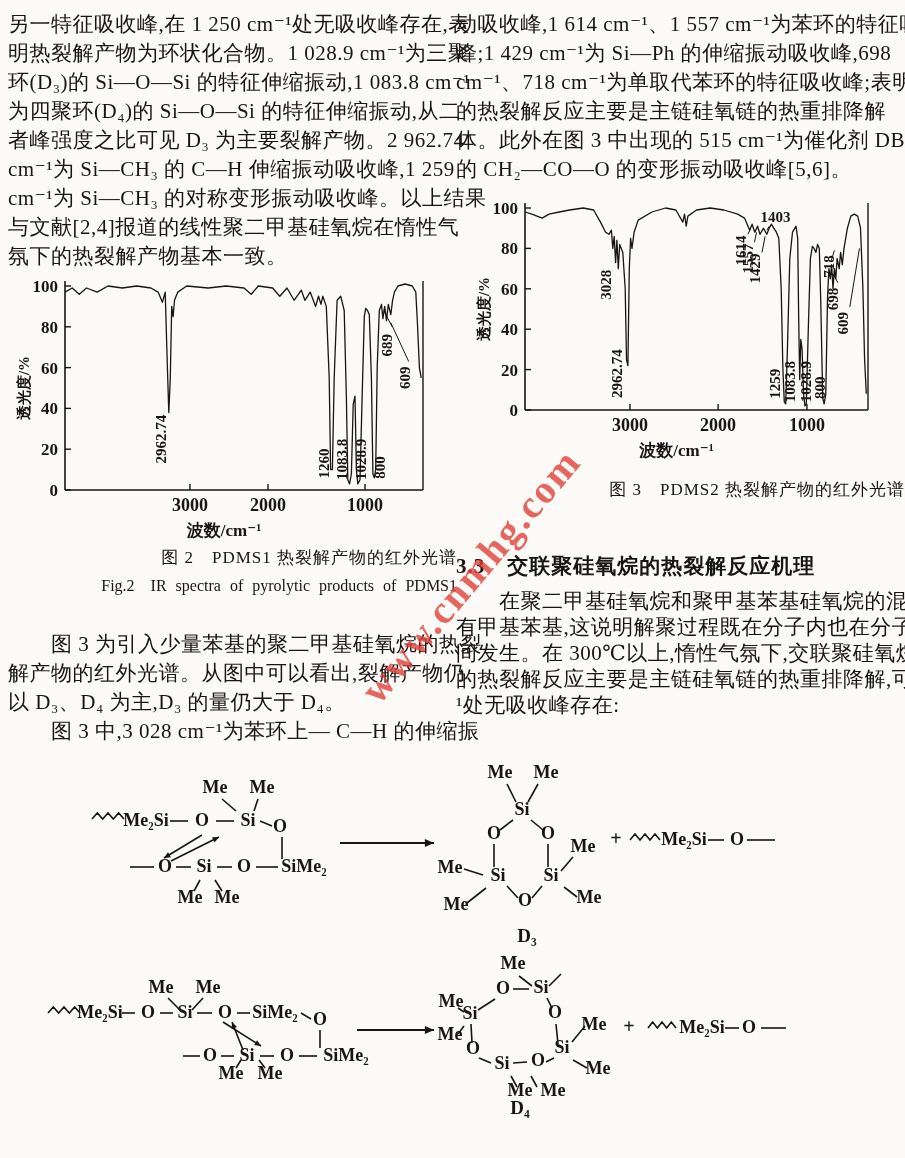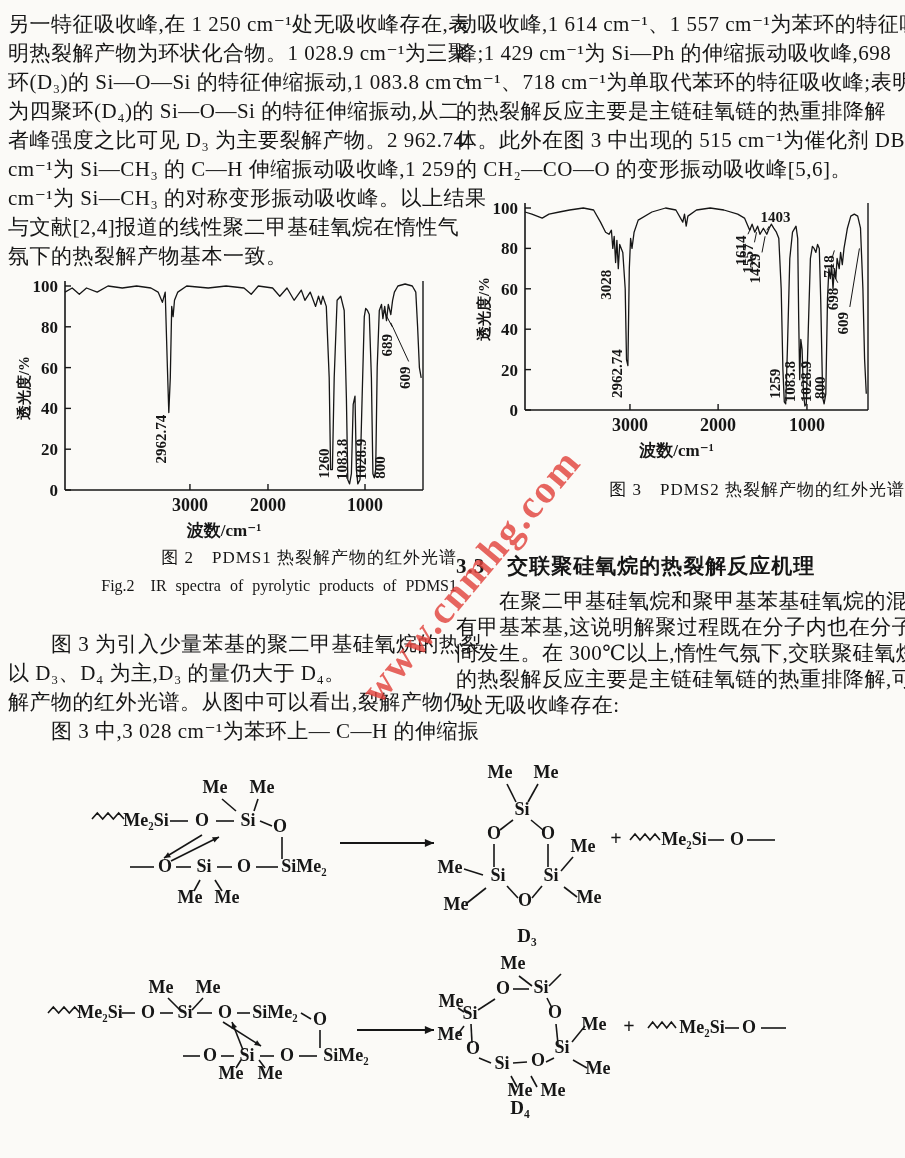--- a/index.html
+++ b/index.html
@@ -60,21 +60,21 @@
       <text x="397.75399999999996" y="101.8" text-anchor="middle" font-size="15" font-family="&quot;Liberation Serif&quot;,&quot;DejaVu Serif&quot;,serif" font-weight="600" fill="#161616" transform="rotate(-90 397.75399999999996 101.8)">609</text>
       <line x1="396.68" y1="85.47999999999999" x2="378.78000000000003" y2="46.72" stroke="#161616" stroke-width="1"></line>
     </svg>
 </div>
 
 <div class="abs cap" style="left:12px;top:544px;width:445px;">
   <div class="cap-cn">图 2　PDMS1 热裂解产物的红外光谱</div>
   <div class="cap-en">Fig.2　IR spectra of pyrolytic products of PDMS1</div>
 </div>
 
-<div class="abs para" style="left:8px;top:630px;width:444px;"><div class="tline">　　图 3 为引入少量苯基的聚二甲基硅氧烷的热裂</div><div class="tline">以 D₃、D₄ 为主,D₃ 的量仍大于 D₄。</div><div class="tline">解产物的红外光谱。从图中可以看出,裂解产物仍</div><div class="tline">　　图 3 中,3 028 cm⁻¹为苯环上— C—H 的伸缩振</div></div>
+<div class="abs para" style="left:8px;top:630px;width:444px;"><div class="tline">　　图 3 为引入少量苯基的聚二甲基硅氧烷的热裂</div><div class="tline">解产物的红外光谱。从图中可以看出,裂解产物仍</div><div class="tline">以 D₃、D₄ 为主,D₃ 的量仍大于 D₄。</div><div class="tline">　　图 3 中,3 028 cm⁻¹为苯环上— C—H 的伸缩振</div></div>
 
 <div class="abs para" style="left:456px;top:10px;width:444px;"><div class="tline">动吸收峰,1 614 cm⁻¹、1 557 cm⁻¹为苯环的特征吸收</div><div class="tline">峰;1 429 cm⁻¹为 Si—Ph 的伸缩振动吸收峰,698</div><div class="tline">cm⁻¹、718 cm⁻¹为单取代苯环的特征吸收峰;表明在</div><div class="tline">的热裂解反应主要是主链硅氧链的热重排降解</div><div class="tline">体。此外在图 3 中出现的 515 cm⁻¹为催化剂 DBTDL</div><div class="tline">的 CH₂—CO—O 的变形振动吸收峰[5,6]。</div></div>
 
 <div class="abs" style="left:462px;top:193px;width:443px;height:270px;">
   <svg width="443" height="270">
       <line x1="63" y1="10" x2="63" y2="217" stroke="#161616" stroke-width="1.6"></line>
       <line x1="63" y1="217" x2="406" y2="217" stroke="#161616" stroke-width="1.6"></line>
       <line x1="406" y1="10" x2="406" y2="217" stroke="#161616" stroke-width="1.4"></line>
       <line x1="63" y1="217" x2="69" y2="217" stroke="#161616" stroke-width="1.4"></line>
       <text x="56" y="223" text-anchor="end" font-size="17" font-family="&quot;Liberation Serif&quot;,&quot;DejaVu Serif&quot;,serif" font-weight="700" fill="#161616">0</text>

